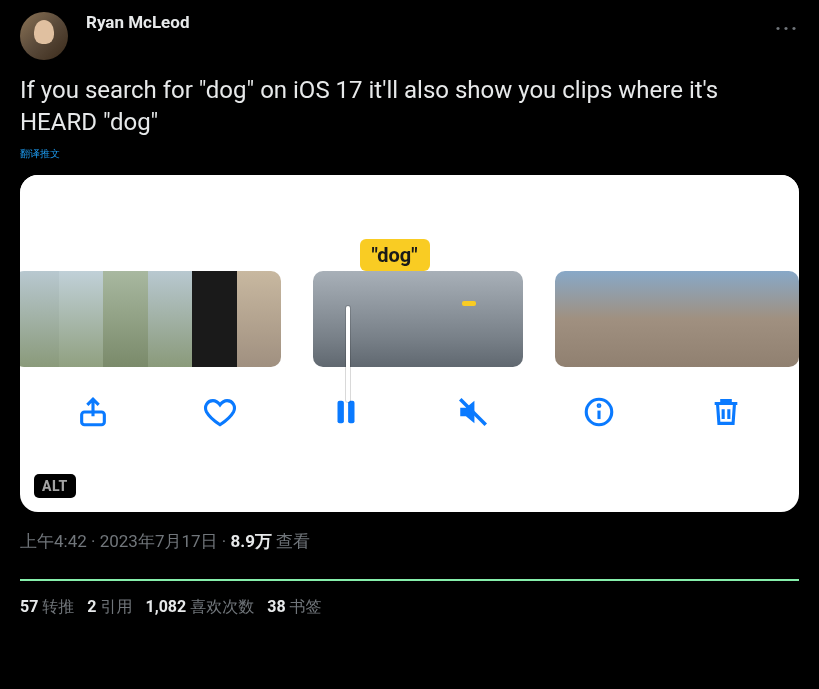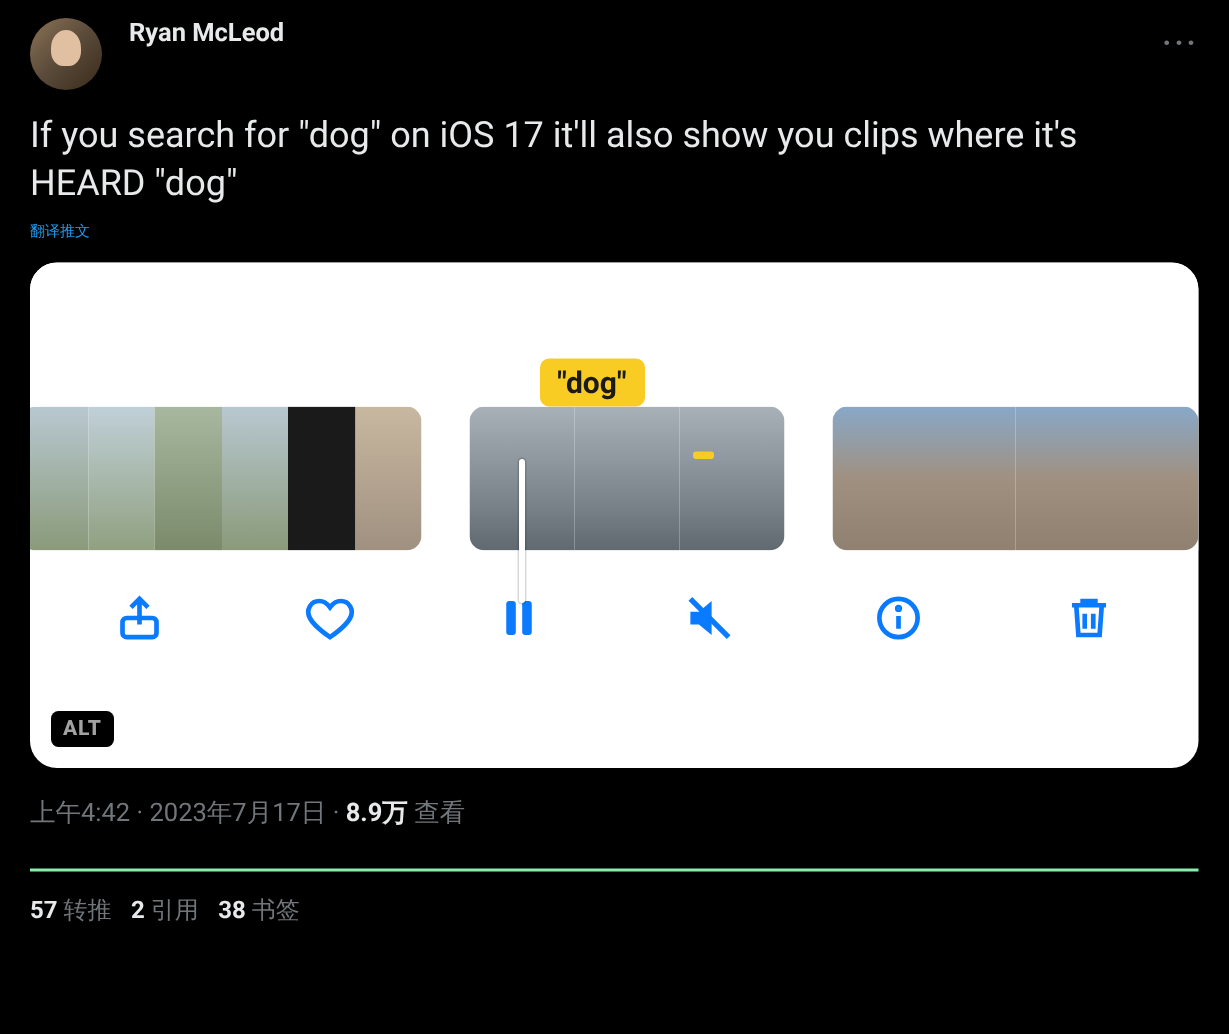--- a/index.html
+++ b/index.html
@@ -294,17 +294,20 @@
   </div>
 
   <div class="stats-row">
     <div class="stat">
       <span class="num">57</span><span>转推</span>
     </div>
     <div class="stat">
       <span class="num">2</span><span>引用</span>
     </div>
     <div class="stat">
+      <span class="num">1,082</span><span>喜欢次数</span>
+    </div>
+    <div class="stat">
       <span class="num">38</span><span>书签</span>
     </div>
   </div>
 
 </div>
 
 </body></html>

